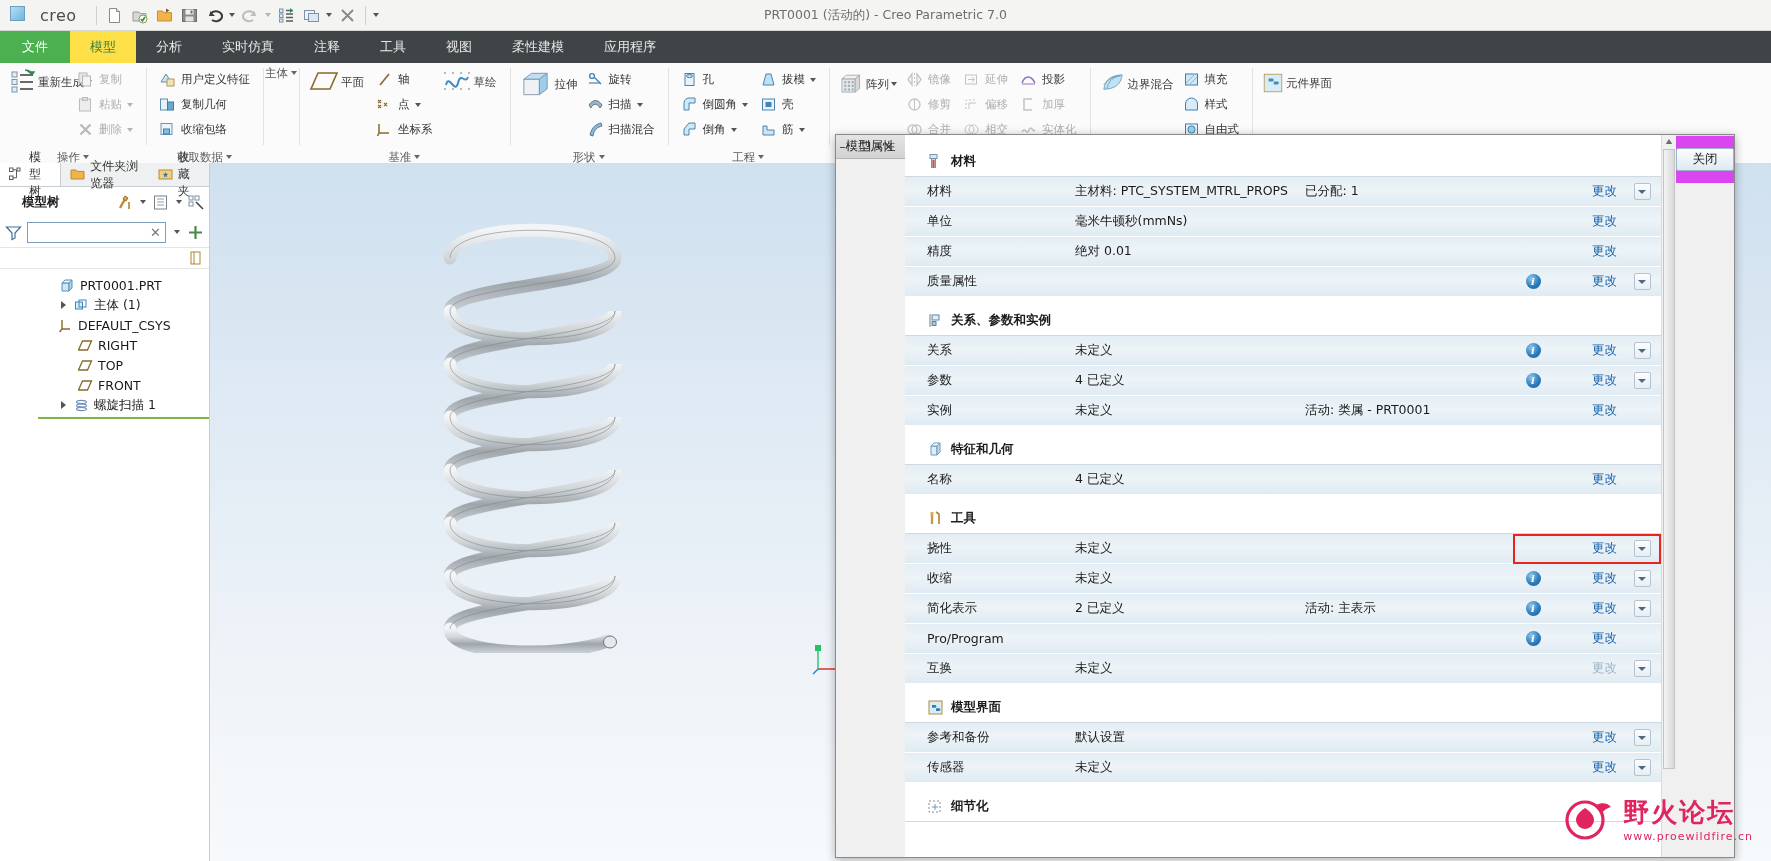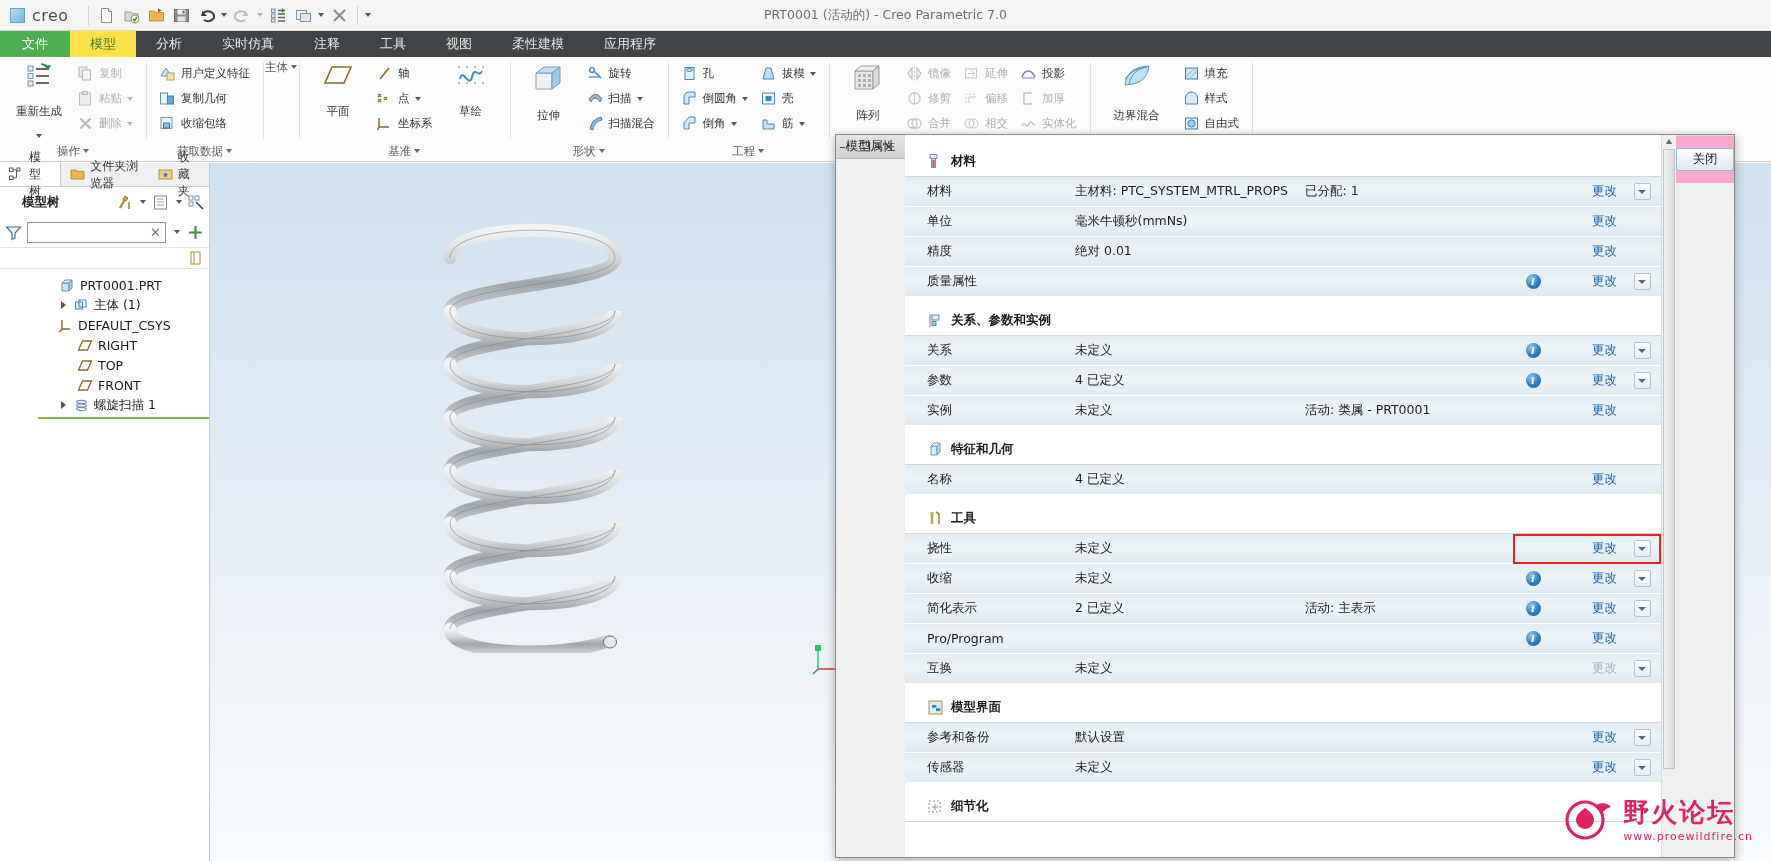--- a/index.html
+++ b/index.html
@@ -9,41 +9,41 @@
     font-size: 12px;
     background:#fff;
     position:relative;
     -webkit-font-smoothing: antialiased;
   }
   
   .qat {
     height:31px; background:#f4f4f2; display:flex; align-items:center;
     border-bottom:1px solid #d9d9d6; position:relative;
   }
-  .creo-logo { display:flex; align-items:center; padding:0 14px 0 10px; gap:7px; }
+  .creo-logo { display:flex; align-items:flex-start; padding:0 14px 0 10px; gap:15px; }
   .creo-cube {
     width:15px;height:15px;background:linear-gradient(135deg,#b9e0f2 0%,#8cc7e8 55%,#6fb5dd 100%);
     border:1px solid #6a9fc0;
   }
   .creo-word { font-size:16px; color:#4d4d4d; letter-spacing:.5px; font-family:"DejaVu Sans","Liberation Sans",sans-serif;}
   .qat-sep { width:1px; height:19px; background:#cfcfcb; margin:0 5px; }
   .qat-btn {
     width:25px;height:25px;display:flex;align-items:center;justify-content:center;
     border-radius:2px; cursor:default;
   }
   .qat-btn svg { display:block; }
   .qat-caret { width:11px;height:24px;display:flex;align-items:center;justify-content:center;}
   .caret-d { width:0;height:0;border-left:3.5px solid transparent;border-right:3.5px solid transparent;border-top:4px solid #555;}
   .caret-d.dis { border-top-color:#b4b4b4; }
   .win-title {
     position:absolute; left:0; right:0; text-align:center; font-size:12.5px; color:#6d6d6d;
     pointer-events:none;
   }
   
-  .tabbar { height:26px; background:#3f4447; display:flex; align-items:stretch; }
+  .tabbar { height:32px; background:#3f4447; display:flex; align-items:stretch; }
   .tab {
     padding:0 20px; display:flex; align-items:center; color:#e8e8e8; font-size:13px; cursor:default;
   }
   .tab.file { background:#4caf50; color:#fff; padding:0 22px; }
   .tab.active { background:#fde047; color:#3b7d3f; }
   
   .ribbon {
     height:105px; background:#fbfbfb; border-bottom:1px solid #cfcfcf;
     display:flex; align-items:stretch; position:relative;
   }
@@ -52,21 +52,21 @@
     content:""; position:absolute; left:0; top:5px; bottom:22px; width:1px; background:#e2e2e2;
   }
   .rgroup-body { flex:1; display:flex; align-items:flex-start; padding:4px 6px 0 6px; gap:2px; }
   .rgroup-label {
     height:20px; display:flex; align-items:center; justify-content:center;
     font-size:11.5px; color:#5b5b5b; gap:3px;
   }
   .rgroup-label .caret-d { border-top-color:#666; }
   .col { display:flex; flex-direction:column; }
   .bigbtn {
-    width:62px; display:flex; flex-direction:column; align-items:center; gap:15px;
+    width:62px; display:flex; flex-direction:row; align-items:center; gap:2px;
     padding:2px 2px 0 2px;
   }
   .bigbtn .lbl { font-size:11.5px; color:#3c3c3c; white-space:nowrap;}
   .smallbtn {
     height:25px; display:flex; align-items:center; gap:5px; padding:0 5px; white-space:nowrap;
   }
   .smallbtn .lbl { font-size:11.5px; color:#333; }
   .smallbtn.dis .lbl { color:#b0b0b0; }
   .ico { width:17px;height:17px; display:block; flex:none; }
   .ico.small{width:15px;height:15px;}
@@ -140,21 +140,21 @@
   .chev {
     width:17px;height:17px;border:1px solid #b6c3ce;background:linear-gradient(180deg,#fdfdfd,#e7eef4);
     display:flex;align-items:center;justify-content:center;border-radius:2px;
   }
   .chev i { width:0;height:0;border-left:4px solid transparent;border-right:4px solid transparent;border-top:4px solid #4a6b86;}
   .sect-gap { height:9px; background:#fff; }
   .highlight-box {
     position:absolute; border:2px solid #e8241b; pointer-events:none;
   }
   .dlg-foot {
-    height:48px; background:#f9a8d4; display:flex; align-items:center; justify-content:center;
+    height:48px; background:#d946ef; display:flex; align-items:center; justify-content:center;
     border-top:1px solid #dcdcdc;
   }
   .btn-close {
     min-width:58px;height:23px;border:1px solid #9eb6c9;border-radius:2px;
     background:linear-gradient(180deg,#fbfdfe,#dfe9f1);
     font-size:12.5px;color:#1b1b1b; display:flex;align-items:center;justify-content:center;
   }
   .dlg-scrollbar {
     width:15px; background:#f0f0f0; border-left:1px solid #dcdcdc; position:relative;
   }
@@ -626,20 +626,29 @@
           <span class="lbl">自由式</span>
         </div>
       </div>
     </div>
     <div class="rgroup-label">
       <span></span>
     </div>
   </div>
 
   <div class="rgroup">
+    <div class="rgroup-body">
+      <div class="bigbtn" style="width:74px">
+        <svg style="width:30px;height:28px" viewBox="0 0 30 28">
+            <rect x="3" y="2" width="24" height="24" fill="#d8ecf8" stroke="#b08c3c"></rect>
+            <path d="M9 8h5a2 2 0 1 1 0 4H9zM16 16h5a2 2 0 1 0 0-4h-5z" fill="#3f8cbd"></path>
+          </svg>
+        <div class="lbl">元件界面</div>
+      </div>
+    </div>
     <div class="rgroup-label">
       <span></span>
     </div>
   </div>
 </div>
 
 <div class="main">
 
   <div class="leftpanel">
     <div class="lp-tabs">

